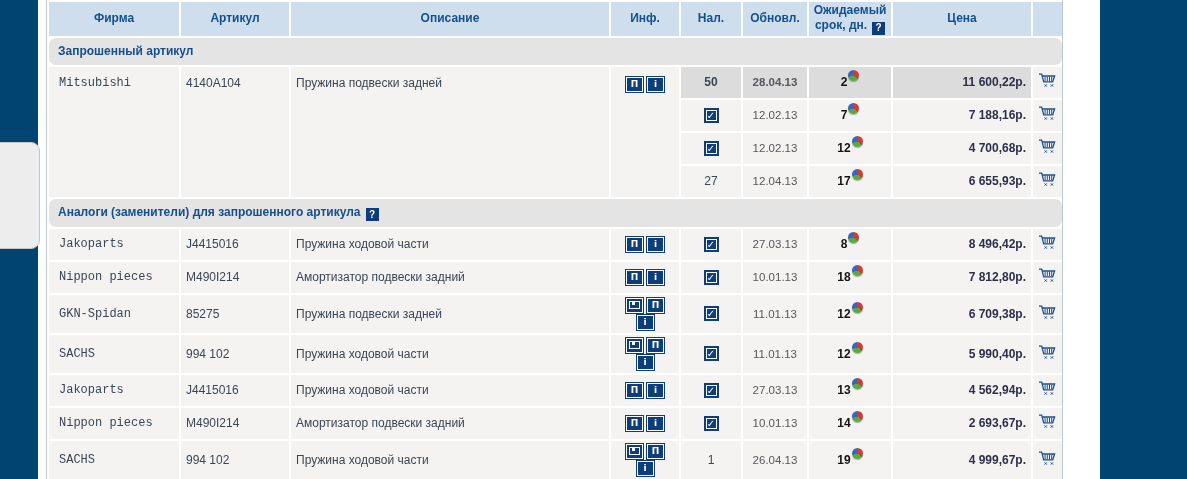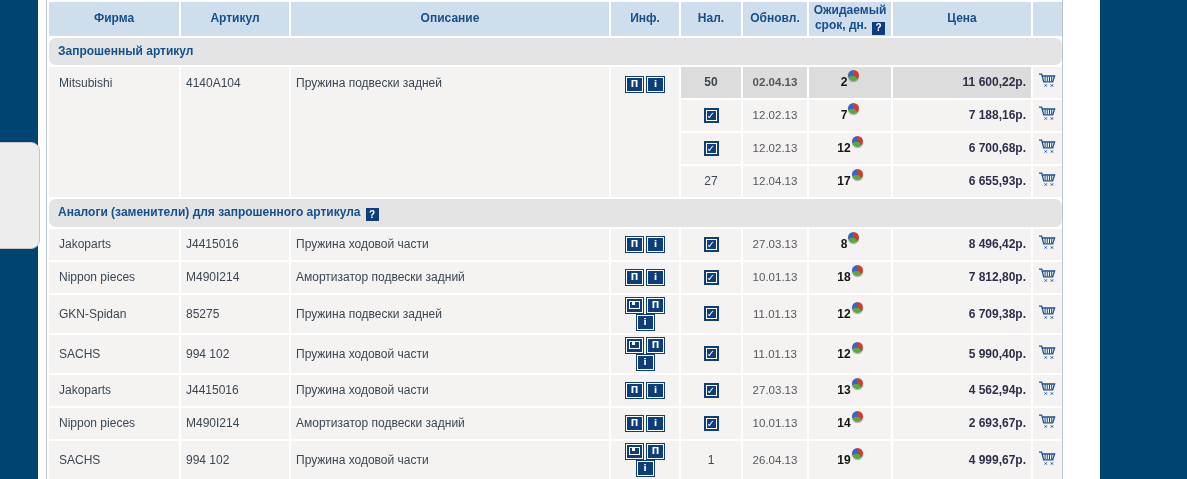--- a/index.html
+++ b/index.html
@@ -22,21 +22,21 @@
   th{
     background:#cfdeec;color:#14508e;font-weight:bold;font-size:12px;
     text-align:center;vertical-align:middle;height:30px;padding:1px 2px;line-height:1.25;
   }
   td{background:#f4f3f2;font-size:12px;color:#3a4654;height:27px;padding:2px 5px;vertical-align:middle;}
   td.section{
     background:#e4e4e4;color:#14508e;font-weight:bold;font-size:12px;
     text-align:left;padding:6px 9px;height:15px;border-radius:7px;
   }
   td.c{text-align:center;}
-  td.firm{padding-left:10px;}
+  td.firm{padding-left:10px;font-family:Liberation Mono, monospace;}
   td.merged{vertical-align:top;padding-top:9px;}
   td.hl{background:#dcdcdc;font-weight:bold;}
   td.date{color:#54575c;font-size:11.5px;}
   td.term{font-weight:bold;color:#141414;}
   td.price{font-weight:bold;color:#2e2e48;text-align:right;}
   .help{
     display:inline-flex;align-items:center;justify-content:center;
     width:13px;height:13px;background:#0e3d7b;color:#fff;font-size:10px;font-weight:bold;
     margin-left:5px;vertical-align:-2px;cursor:pointer;
   }
@@ -98,21 +98,21 @@
     <tbody id="tbody">
         <tr>
           <td class="section" colspan="9"><span>Запрошенный артикул</span></td>
         </tr>
         <tr>
           <td class="firm merged" rowspan="4">Mitsubishi</td>
           <td class=" merged" rowspan="4">4140A104</td>
           <td class=" merged" rowspan="4">Пружина подвески задней</td>
           <td class="c merged" rowspan="4"><span class="ico">П</span><span class="ico">i</span></td>
           <td class="c hl">50</td>
-          <td class="c date hl">02.04.13</td>
+          <td class="c date hl">28.04.13</td>
           <td class="c term hl"><span>2</span><span class="pie"></span></td>
           <td class="price hl">11 600,22р.</td>
           <td class="c"><span class="cart-btn"><svg width="20" height="17" viewBox="0 0 20 17">
                 <path d="M1 2.2h2.7l2 7.6h9l1.9-5.8H4.7" fill="none" stroke="#1d4f91" stroke-width="1.3"></path>
                 <path d="M7.1 4.6v4.6M9.3 4.6v4.6M11.5 4.6v4.6M13.7 4.6v4.6" stroke="#1d4f91" stroke-width="1"></path>
                 <path d="M6.6 12.4l2.2 2.2m0-2.2l-2.2 2.2M12.8 12.4l2.2 2.2m0-2.2l-2.2 2.2" stroke="#1d4f91" stroke-width="1"></path>
               </svg></span></td>
         </tr>
         <tr>
           <td class="c"><span class="chk">✓</span></td>
@@ -122,21 +122,21 @@
           <td class="c"><span class="cart-btn"><svg width="20" height="17" viewBox="0 0 20 17">
                 <path d="M1 2.2h2.7l2 7.6h9l1.9-5.8H4.7" fill="none" stroke="#1d4f91" stroke-width="1.3"></path>
                 <path d="M7.1 4.6v4.6M9.3 4.6v4.6M11.5 4.6v4.6M13.7 4.6v4.6" stroke="#1d4f91" stroke-width="1"></path>
                 <path d="M6.6 12.4l2.2 2.2m0-2.2l-2.2 2.2M12.8 12.4l2.2 2.2m0-2.2l-2.2 2.2" stroke="#1d4f91" stroke-width="1"></path>
               </svg></span></td>
         </tr>
         <tr>
           <td class="c"><span class="chk">✓</span></td>
           <td class="c date">12.02.13</td>
           <td class="c term"><span>12</span><span class="pie"></span></td>
-          <td class="price">6 700,68р.</td>
+          <td class="price">4 700,68р.</td>
           <td class="c"><span class="cart-btn"><svg width="20" height="17" viewBox="0 0 20 17">
                 <path d="M1 2.2h2.7l2 7.6h9l1.9-5.8H4.7" fill="none" stroke="#1d4f91" stroke-width="1.3"></path>
                 <path d="M7.1 4.6v4.6M9.3 4.6v4.6M11.5 4.6v4.6M13.7 4.6v4.6" stroke="#1d4f91" stroke-width="1"></path>
                 <path d="M6.6 12.4l2.2 2.2m0-2.2l-2.2 2.2M12.8 12.4l2.2 2.2m0-2.2l-2.2 2.2" stroke="#1d4f91" stroke-width="1"></path>
               </svg></span></td>
         </tr>
         <tr>
           <td class="c">27</td>
           <td class="c date">12.04.13</td>
           <td class="c term"><span>17</span><span class="pie"></span></td>

